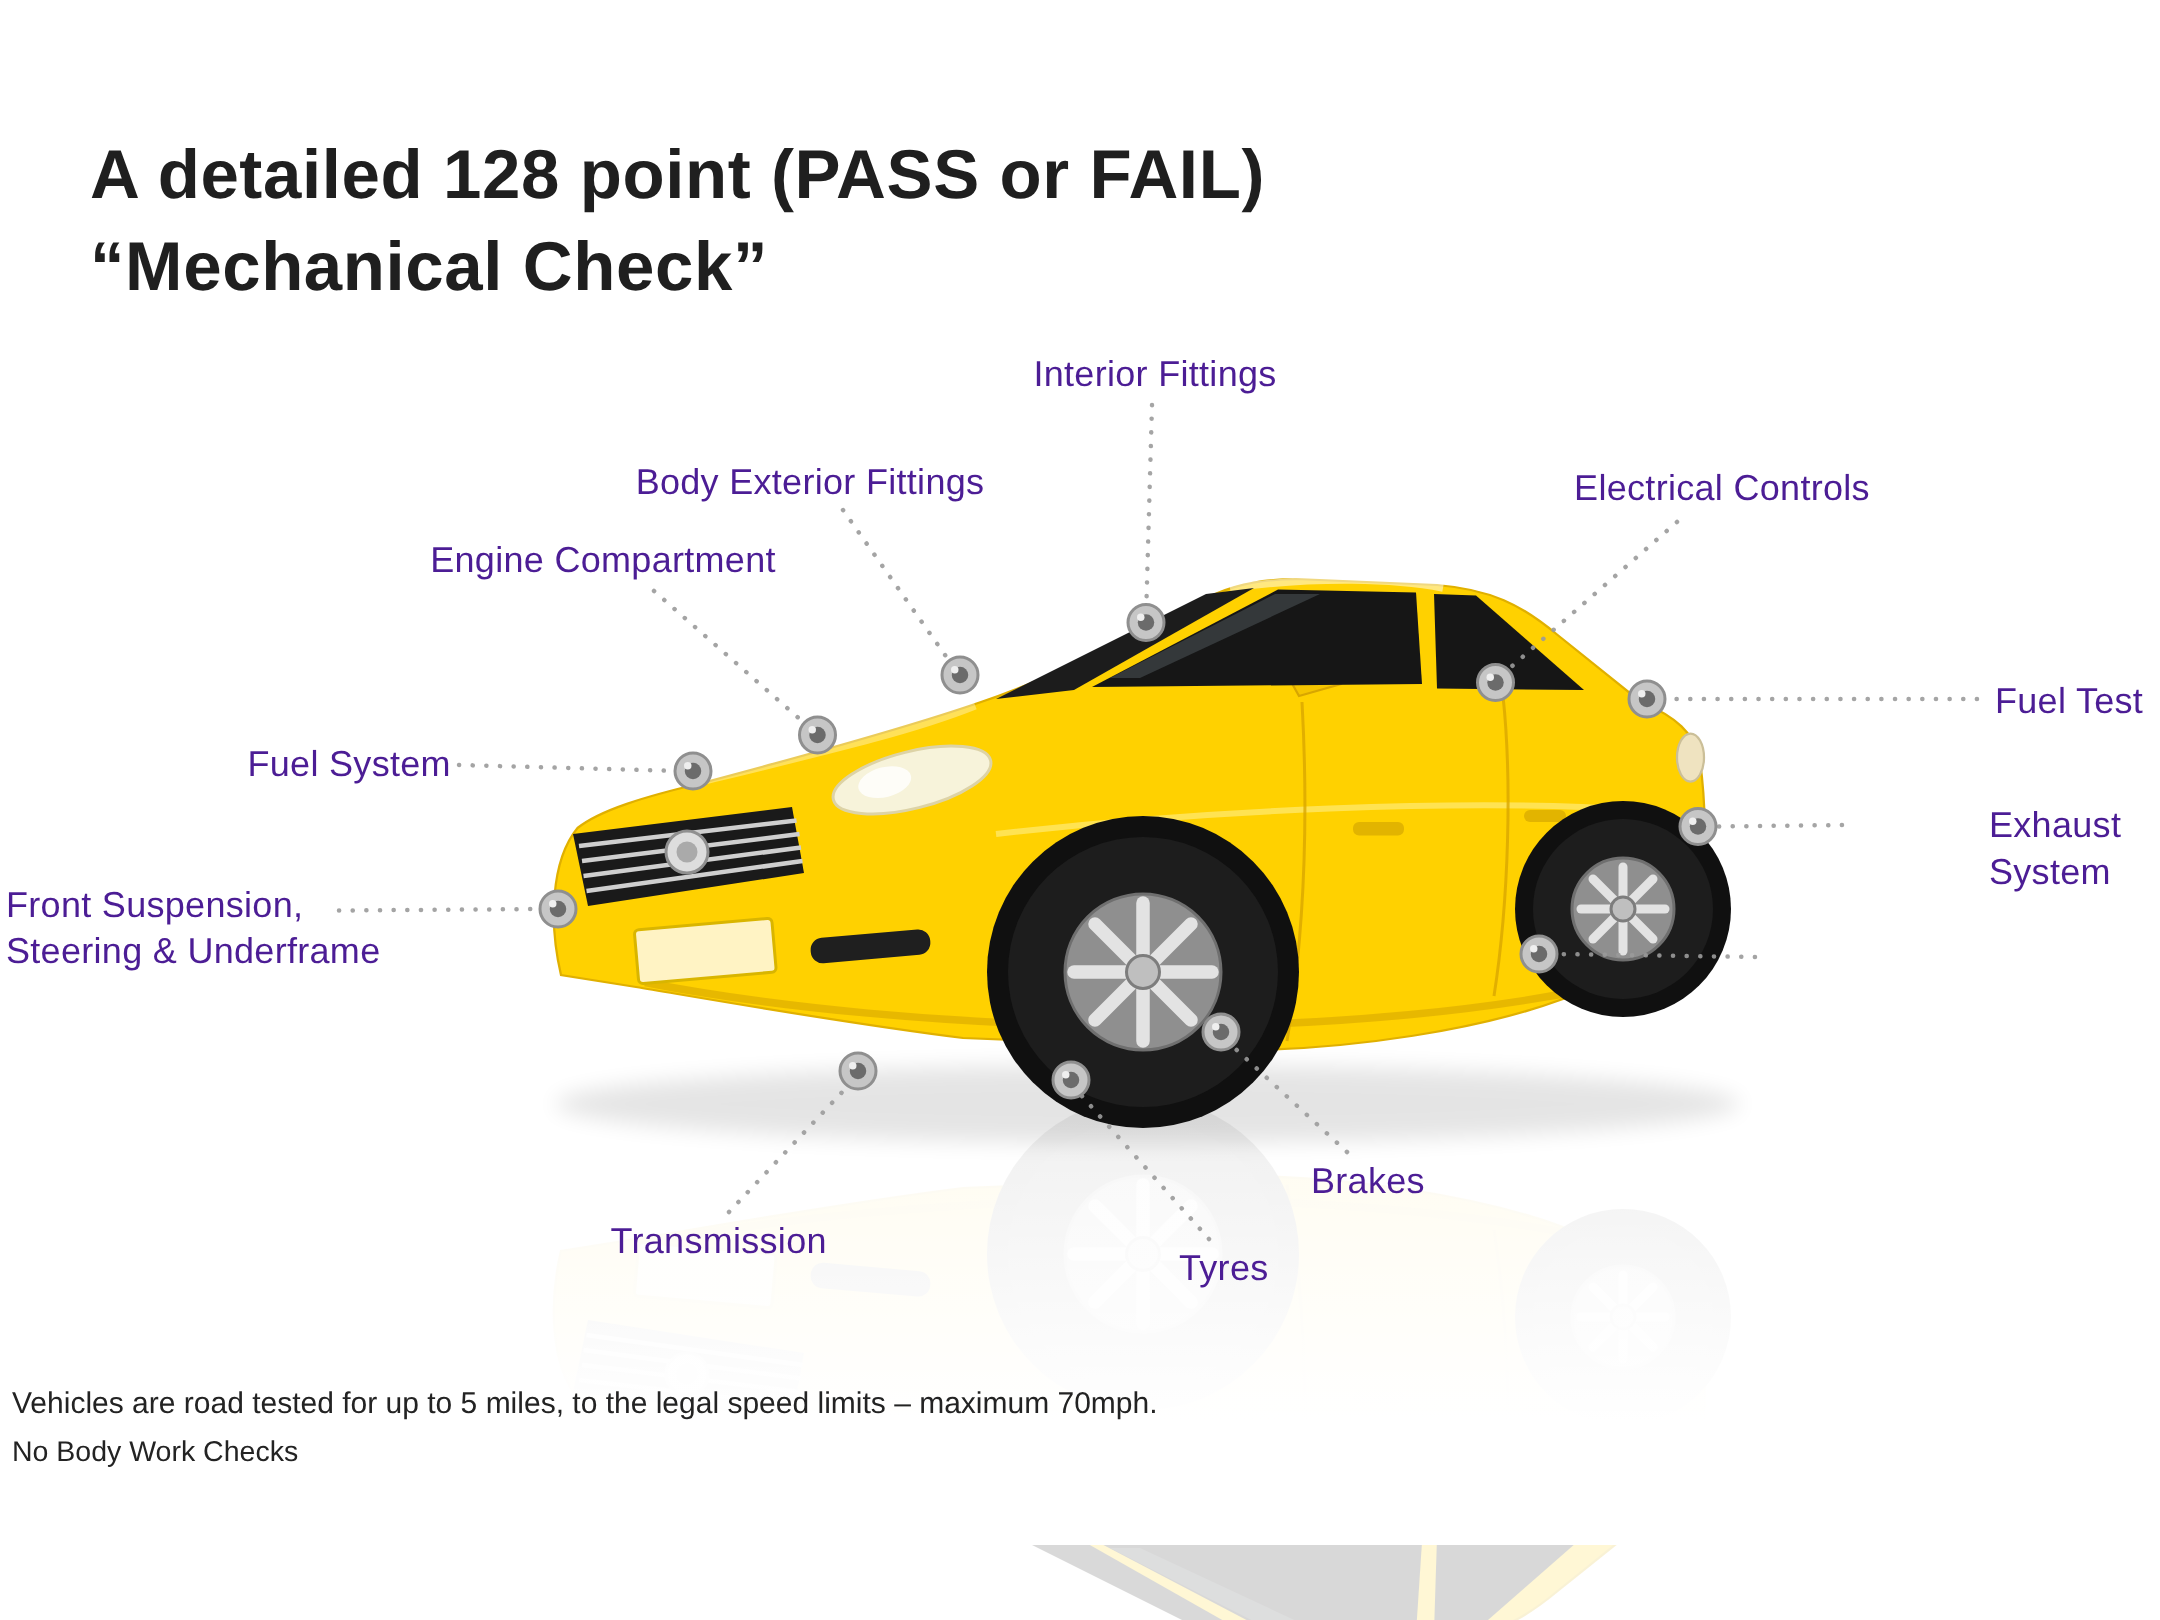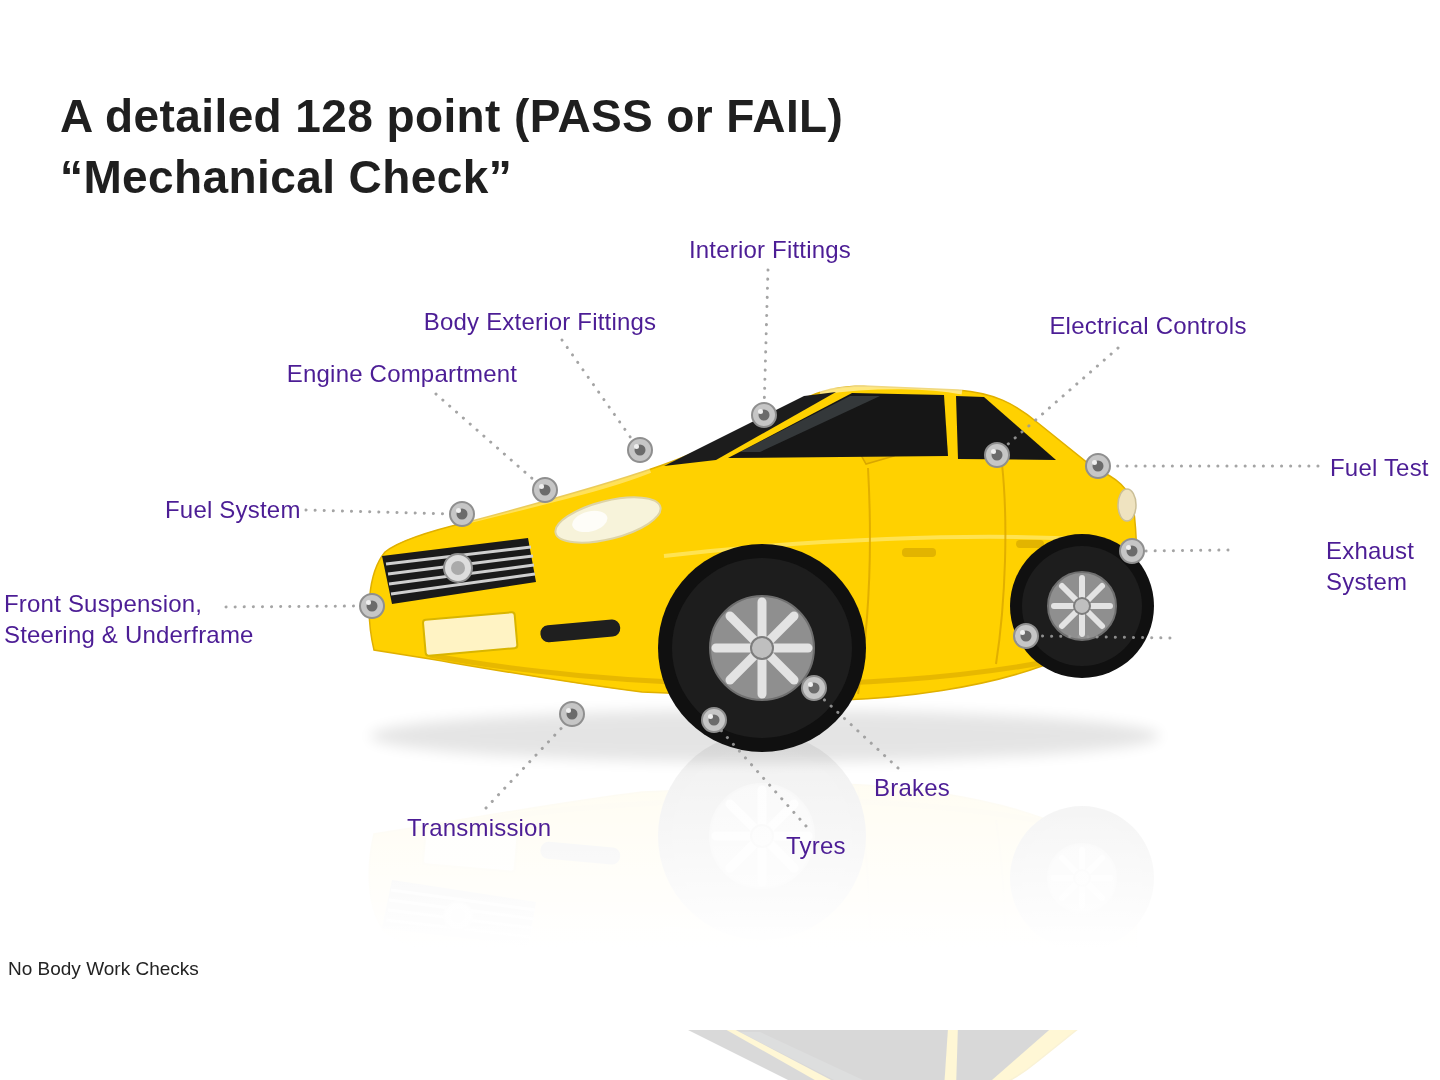--- a/index.html
+++ b/index.html
@@ -184,14 +184,15 @@
   <div class="callout center" style="left:1148px; top:310px;text-align:center;">Electrical Controls</div>
   <div class="callout" style="left:1330px; top:452px;">Fuel Test</div>
   <div class="callout" style="left:165px; top:494px;">Fuel System</div>
   <div class="callout" style="left:1294px; top:535px;margin-left:32px;">Exhaust System</div>
   <div class="callout" style="left:4px; top:588px;">Front Suspension,
 Steering &amp; Underframe</div>
   <div class="callout" style="left:874px; top:772px;text-align:right;">Brakes</div>
   <div class="callout" style="left:407px; top:812px;">Transmission</div>
   <div class="callout" style="left:786px; top:830px;">Tyres</div>
 
+  <div class="footer-note n1">Vehicles are road tested for up to 5 miles, to the legal speed limits – maximum 70mph.</div>
   <div class="footer-note n2">No Body Work Checks</div>
 </div>
 
 </body></html>

